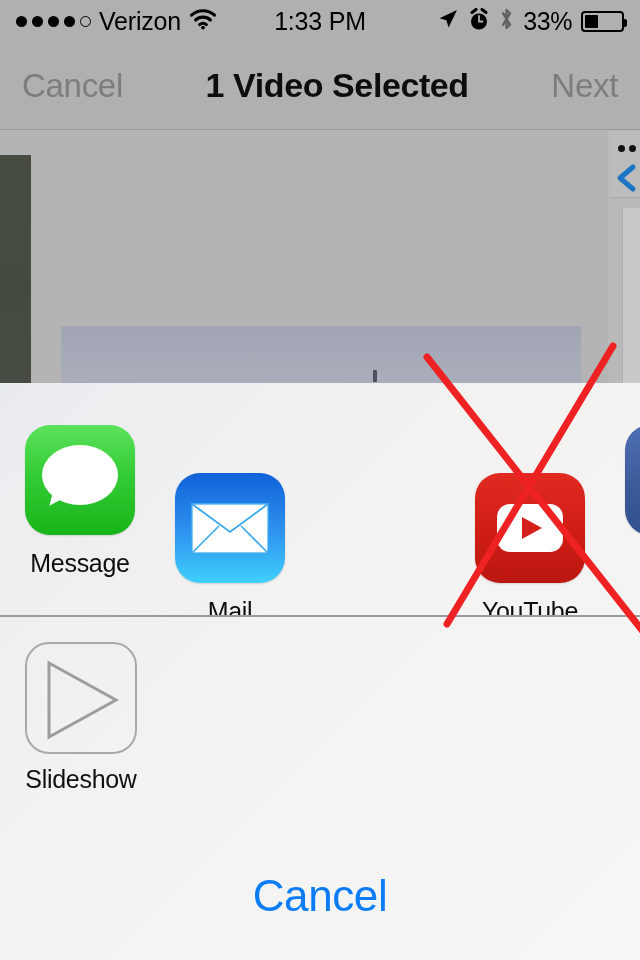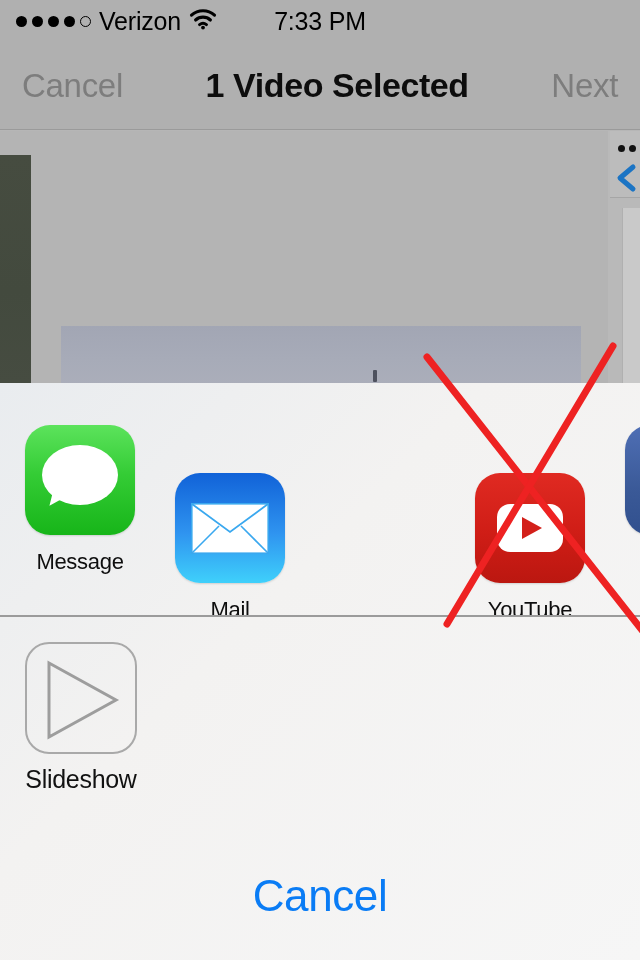--- a/index.html
+++ b/index.html
@@ -131,21 +131,21 @@
     position: absolute; top: 42px;
     width: 150px;
     display: flex; flex-direction: column; align-items: center;
   }
   .app-icon {
     width: 110px; height: 110px; border-radius: 25px;
     position: relative; overflow: hidden;
     box-shadow: 0 1px 2px rgba(0,0,0,0.14);
   }
   .app-label {
-    margin-top: 14px; font-size: 22px; color: #0e0e0e; letter-spacing: -0.3px;
+    margin-top: 14px; font-size: 25px; color: #0e0e0e; letter-spacing: -0.3px;
     white-space: nowrap;
   }
 
   
   .ico-message { background: linear-gradient(180deg, #5ce35c 0%, #34cc35 45%, #17b519 100%); }
   .msg-bubble {
     position: absolute; left: 17px; top: 20px; width: 76px; height: 60px;
     background: #fff; border-radius: 50%;
   }
   .msg-tail {
@@ -256,23 +256,47 @@
         <svg width="28" height="22" viewBox="0 0 28 22">
           <path d="M2.5 7.2 A17 17 0 0 1 25.5 7.2" fill="none" stroke="#000" stroke-width="3.1" stroke-linecap="round"></path>
           <path d="M6.6 12.0 A11 11 0 0 1 21.4 12.0" fill="none" stroke="#000" stroke-width="3.1" stroke-linecap="round"></path>
           <path d="M10.6 16.6 A5.5 5.5 0 0 1 17.4 16.6" fill="none" stroke="#000" stroke-width="3.1" stroke-linecap="round"></path>
           <circle cx="14" cy="19.6" r="1.9" fill="#000"></circle>
         </svg>
       </span>
     </div>
 
     <div class="sb-center">
-      <span class="clock">7:33 PM</span>
-    </div>
-
+      <span class="clock">1:33 PM</span>
+    </div>
+
+    <div class="sb-right">
+      <span class="loc-ico">
+        <svg width="22" height="22" viewBox="0 0 22 22">
+          <path d="M20 2 L2.5 10.2 L9.4 12.2 L11.6 19.4 Z" fill="#000"></path>
+        </svg>
+      </span>
+      <span class="alarm-ico">
+        <svg width="22" height="23" viewBox="0 0 22 23">
+          <circle cx="11" cy="13.5" r="8" fill="#000"></circle>
+          <path d="M4 4.5 L8 1.5" stroke="#000" stroke-width="3" stroke-linecap="round"></path>
+          <path d="M18 4.5 L14 1.5" stroke="#000" stroke-width="3" stroke-linecap="round"></path>
+          <path d="M11 8 L11 13.5 L14.5 13.5" stroke="#b0b0b0" stroke-width="1.8" stroke-linecap="round" fill="none"></path>
+        </svg>
+      </span>
+      <span class="bt-ico">
+        <svg width="15" height="24" viewBox="0 0 15 24">
+          <path d="M4 6.2 L11 17.6 L7.5 21 L7.5 3 L11 6.4 L4 17.8" fill="none" stroke="#000" stroke-width="2.3" stroke-linejoin="round" stroke-linecap="round"></path>
+        </svg>
+      </span>
+      <span class="pct">33%</span>
+      <span class="battery">
+        <span class="fill"></span>
+      </span>
+    </div>
   </div>
 
   <div id="nav-bar">
     <span class="nav-btn">Cancel</span>
     <span class="nav-title">1 Video Selected</span>
     <span class="nav-btn">Next</span>
   </div>
 
   <div id="share-sheet">
 

